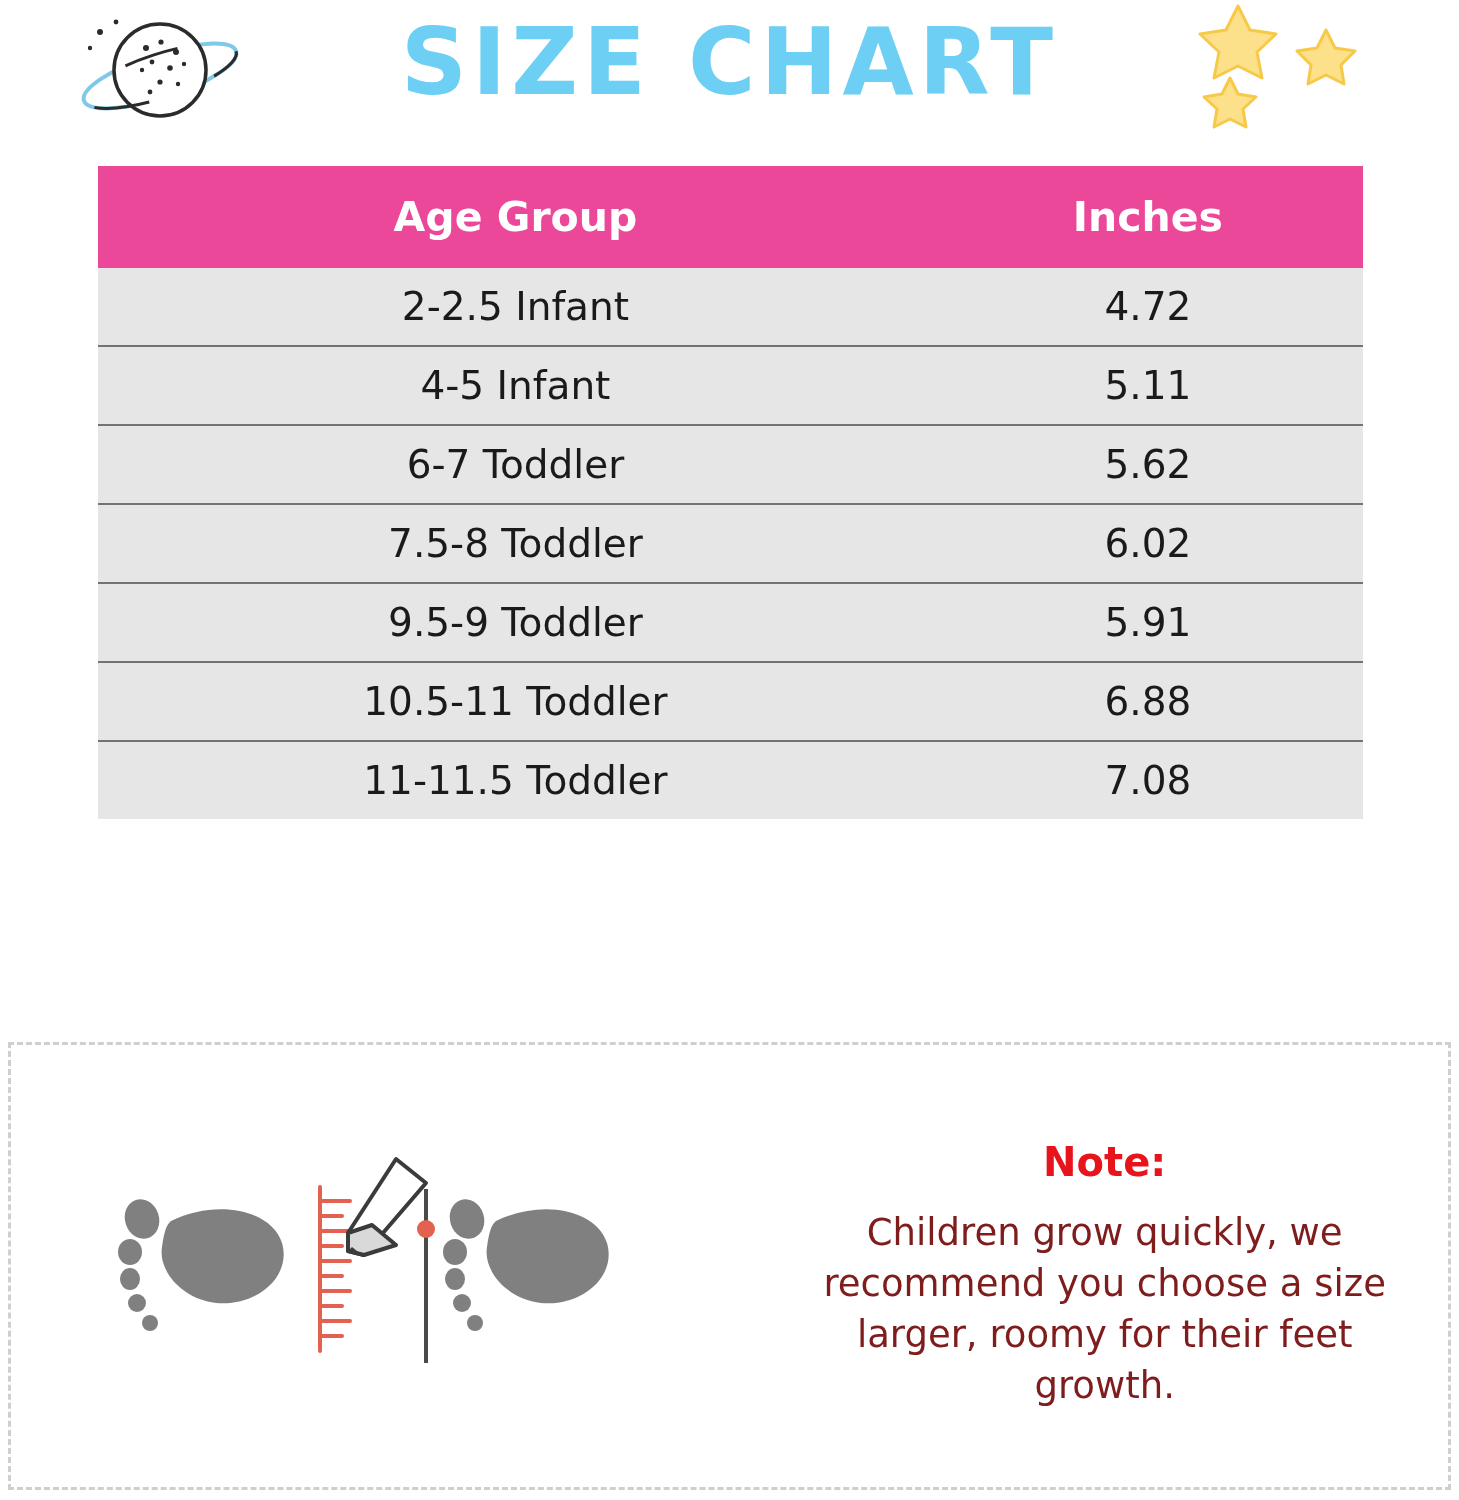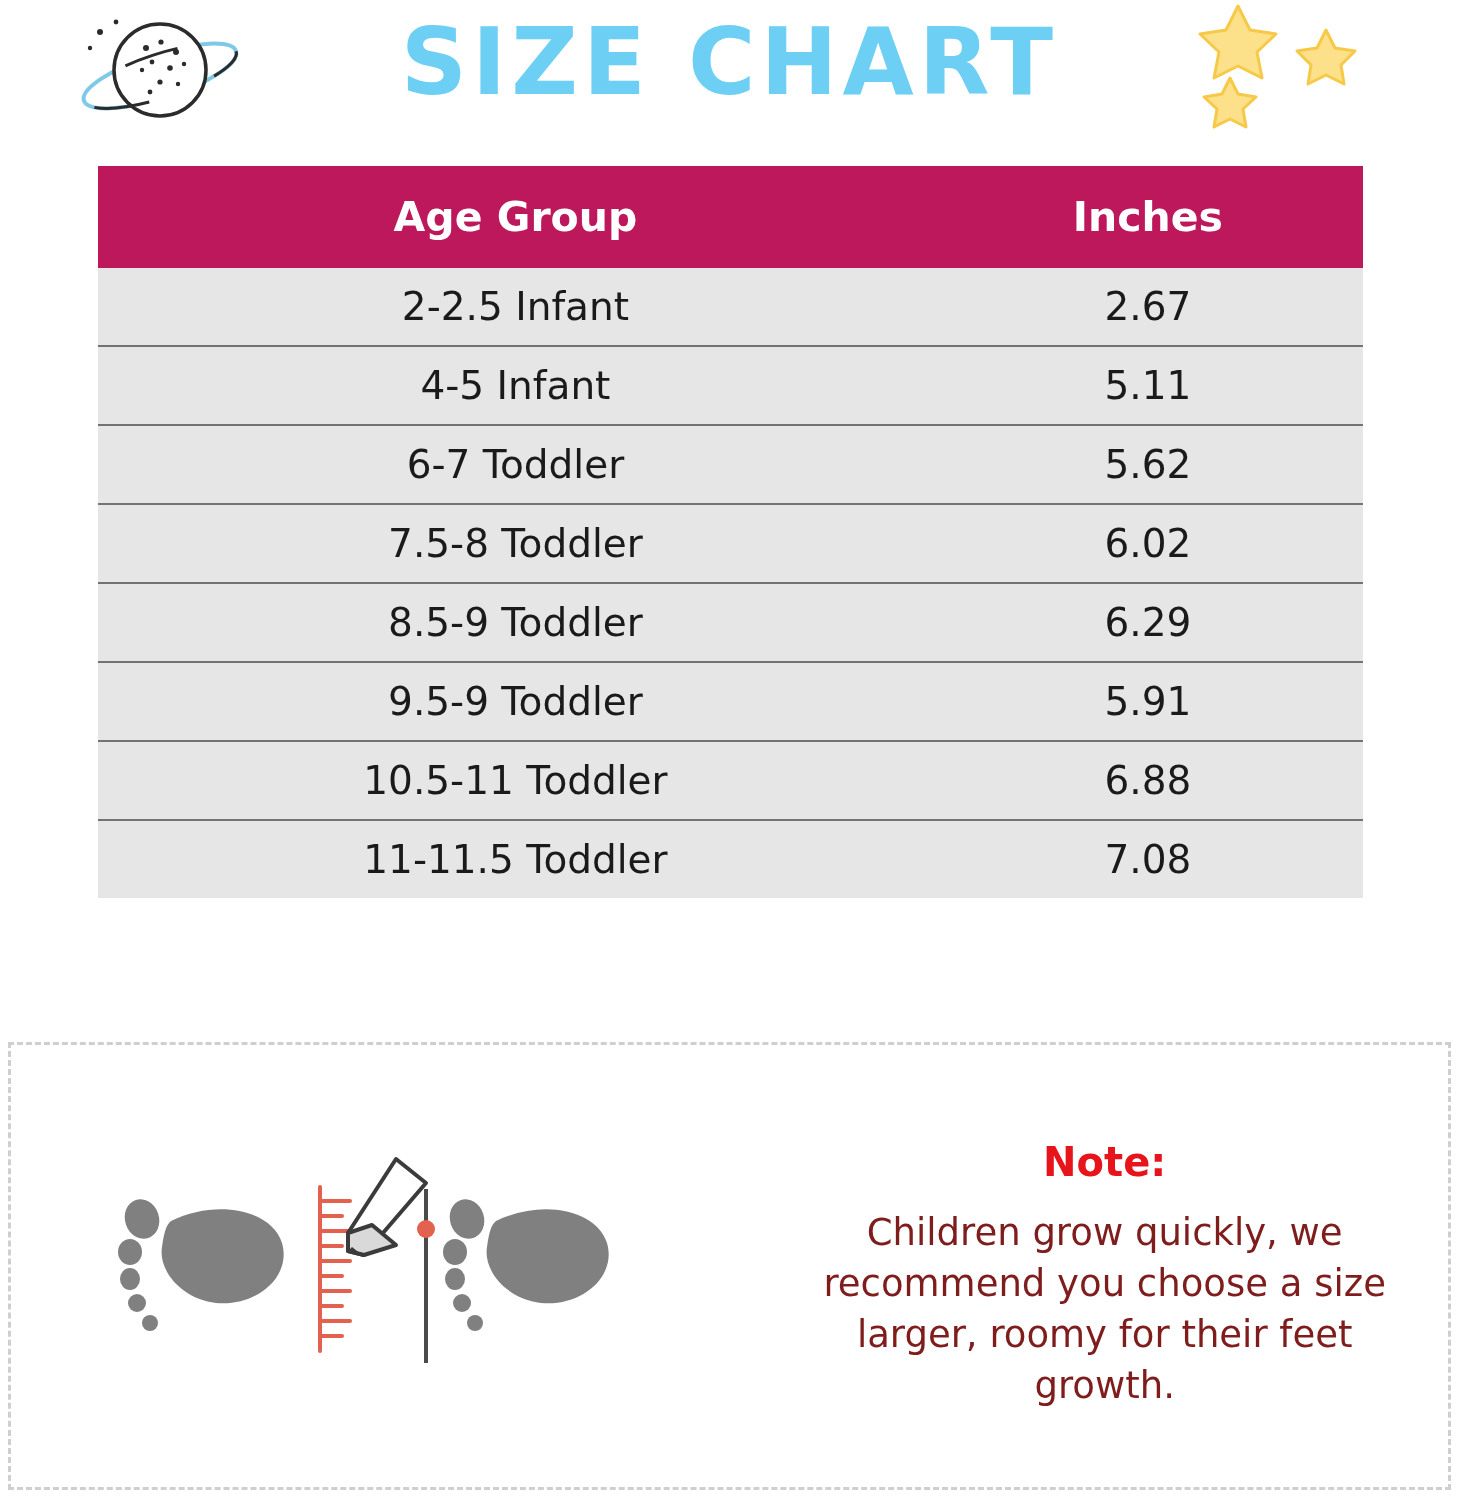--- a/index.html
+++ b/index.html
@@ -63,21 +63,21 @@
     left: 98px;
     top: 166px;
     width: 1265px;
   }
   .table {
     width: 100%;
     border-collapse: collapse;
     table-layout: fixed;
   }
   .table thead th {
-    background: #be185d;
+    background: #ec4899;
     color: #ffffff;
     font-size: 41px;
     font-weight: bold;
     padding: 27px 0;
     text-align: center;
     font-family: "DejaVu Sans", sans-serif;
   }
   .table thead th.col-age { width: 66%; }
   .table thead th.col-in { width: 34%; }
   .table tbody td {
@@ -181,37 +181,33 @@
     <table class="table">
       <thead>
         <tr>
           <th class="col-age">Age Group</th>
           <th class="col-in">Inches</th>
         </tr>
       </thead>
       <tbody>
         <tr>
           <td>2-2.5 Infant</td>
-          <td>2.67</td>
+          <td>4.72</td>
         </tr>
         <tr>
           <td>4-5 Infant</td>
           <td>5.11</td>
         </tr>
         <tr>
           <td>6-7 Toddler</td>
           <td>5.62</td>
         </tr>
         <tr>
           <td>7.5-8 Toddler</td>
           <td>6.02</td>
-        </tr>
-        <tr>
-          <td>8.5-9 Toddler</td>
-          <td>6.29</td>
         </tr>
         <tr>
           <td>9.5-9 Toddler</td>
           <td>5.91</td>
         </tr>
         <tr>
           <td>10.5-11 Toddler</td>
           <td>6.88</td>
         </tr>
         <tr>

